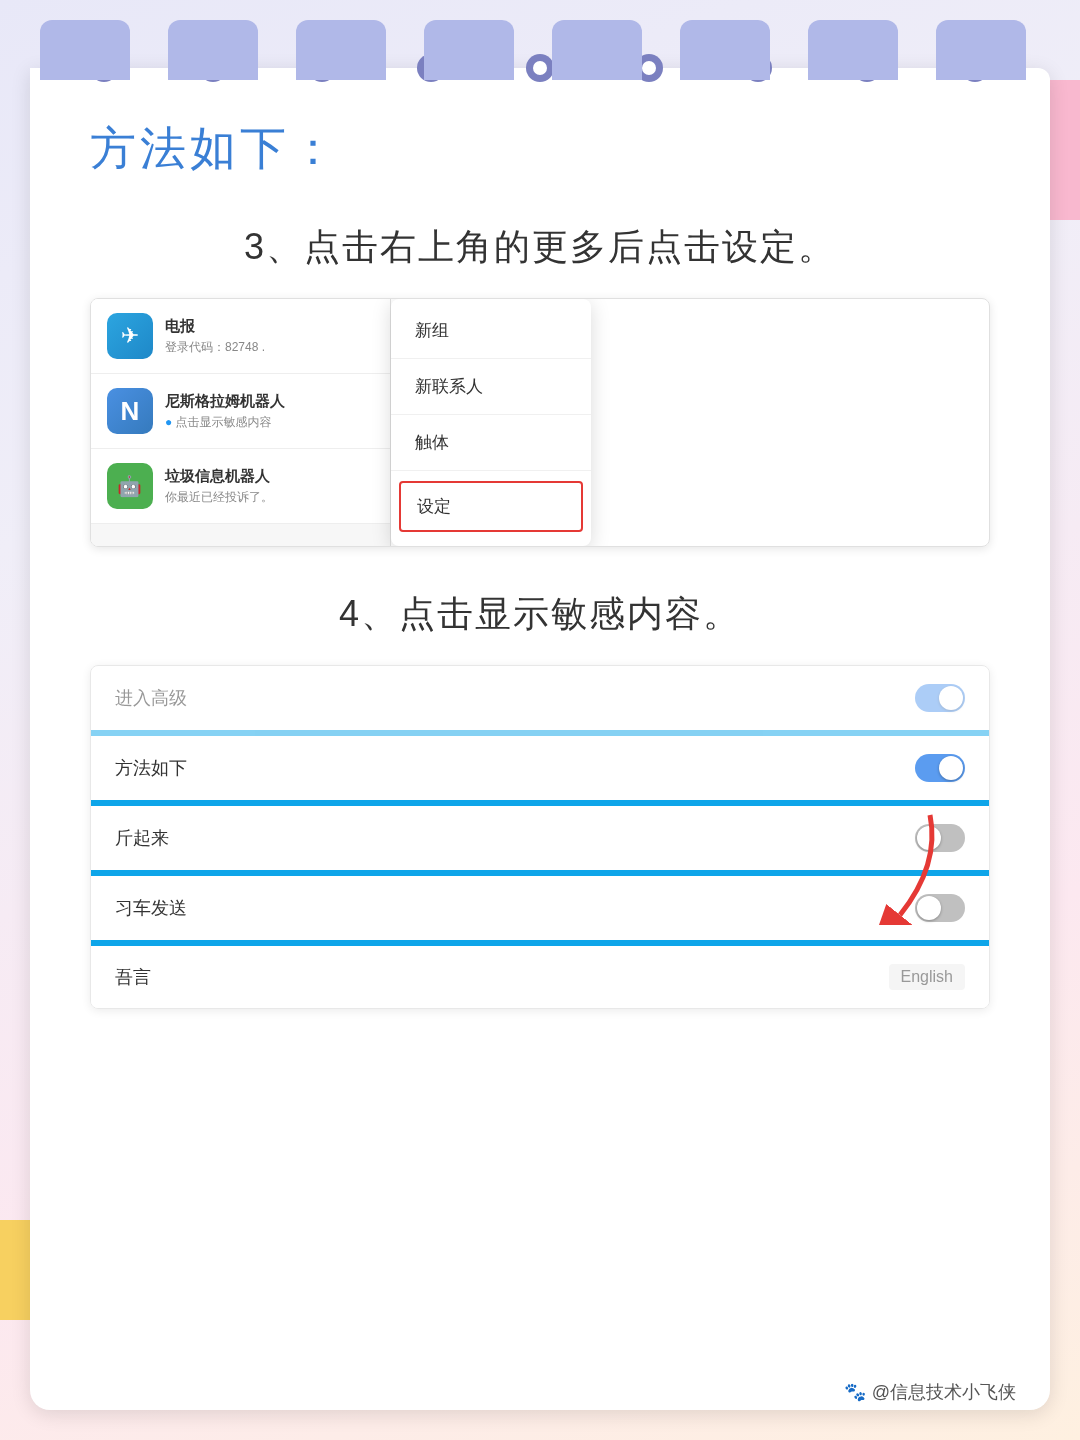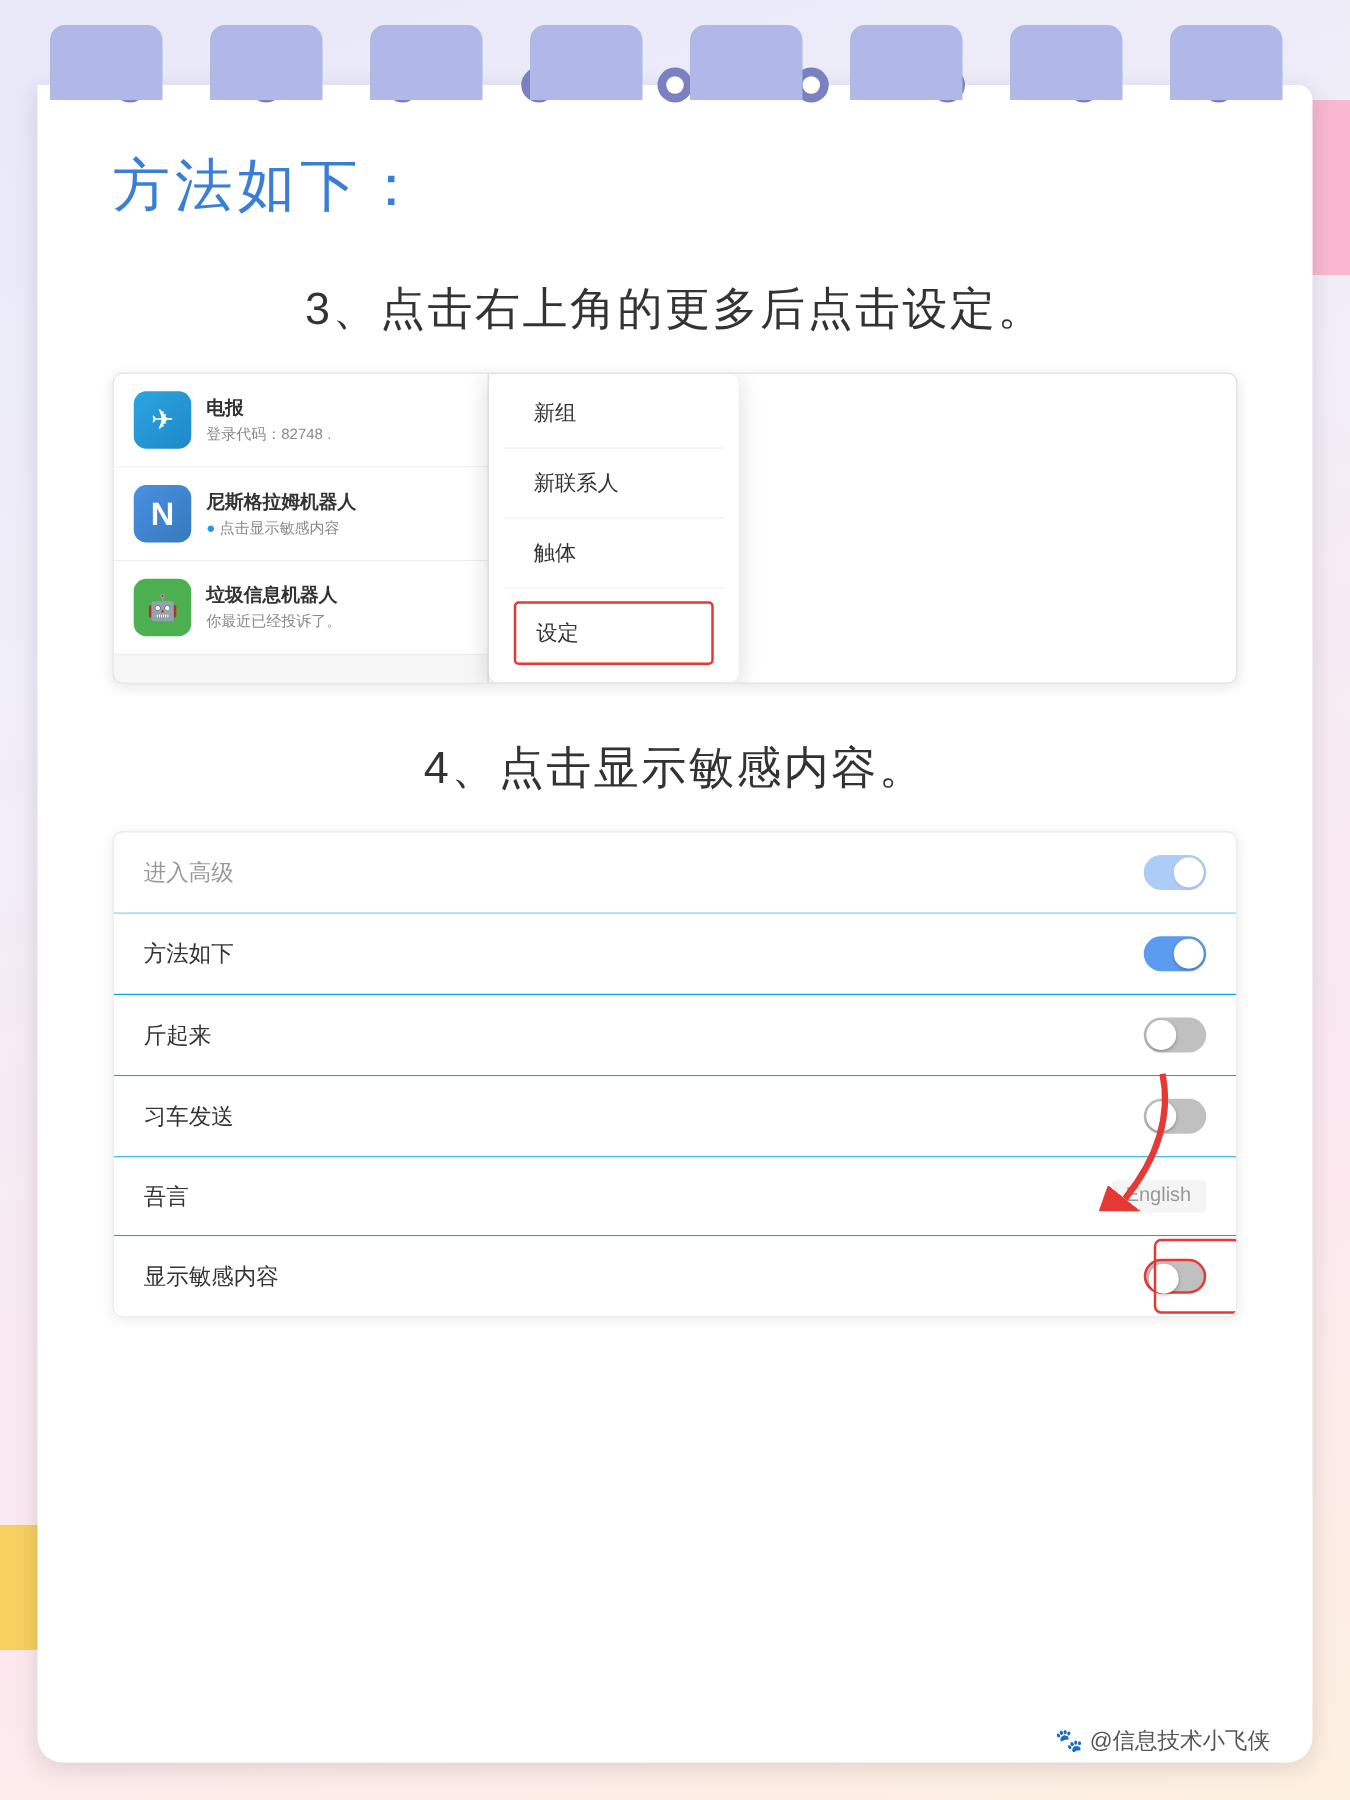--- a/index.html
+++ b/index.html
@@ -172,21 +172,21 @@
     .chat-name { font-size: 15px; font-weight: 600; color: #333; }
     .chat-preview { font-size: 12px; color: #888; margin-top: 3px; white-space: nowrap; overflow: hidden; text-overflow: ellipsis; }
     .chat-preview .blue-dot { color: #2196F3; }
 
     
     .context-menu {
       width: 200px;
       background: white;
       box-shadow: 0 4px 20px rgba(0,0,0,0.15);
       border-radius: 8px;
-      padding: 4px 12px;
+      padding: 4px 0;
     }
 
     .menu-item {
       padding: 16px 24px;
       font-size: 17px;
       color: #333;
       border-bottom: 1px solid #f0f0f0;
       cursor: pointer;
     }
 
@@ -207,21 +207,21 @@
       overflow: hidden;
       box-shadow: 0 2px 10px rgba(0,0,0,0.08);
       position: relative;
     }
 
     .settings-item {
       display: flex;
       align-items: center;
       justify-content: space-between;
       padding: 18px 24px;
-      border-bottom: 1px solid #0ea5e9;
+      border-bottom: 6px solid #0ea5e9;
       background: white;
     }
 
     .settings-item:last-child { border-bottom: none; }
     .settings-item.faded { opacity: 0.5; }
 
     .settings-label {
       font-size: 18px;
       color: #333;
     }
@@ -399,26 +399,20 @@
       <div class="settings-item">
         <span class="settings-label">习车发送</span>
         <div class="toggle off"></div>
       </div>
 
       <div class="settings-item">
         <span class="settings-label">吾言</span>
         <span class="lang-value">English</span>
       </div>
 
-      <div class="settings-item" style="position:relative;">
-        <span class="settings-label">显示敏感内容</span>
-        <div class="toggle off" style="border: 2px solid #e53935; border-radius: 14px;"></div>
-
-        <div style="position:absolute; top:2px; right:-4px; bottom:2px; width:70px; border:2px solid #e53935; border-radius:6px; pointer-events:none;"></div>
-      </div>
     </div>
 
     <div style="position:absolute; right:40px; bottom:80px;">
       <svg width="80" height="120" viewBox="0 0 80 120">
         <defs>
           <marker id="arrowhead" markerWidth="10" markerHeight="7" refX="0" refY="3.5" orient="auto">
             <polygon points="0 0, 10 3.5, 0 7" fill="#e53935"></polygon>
           </marker>
         </defs>
 

